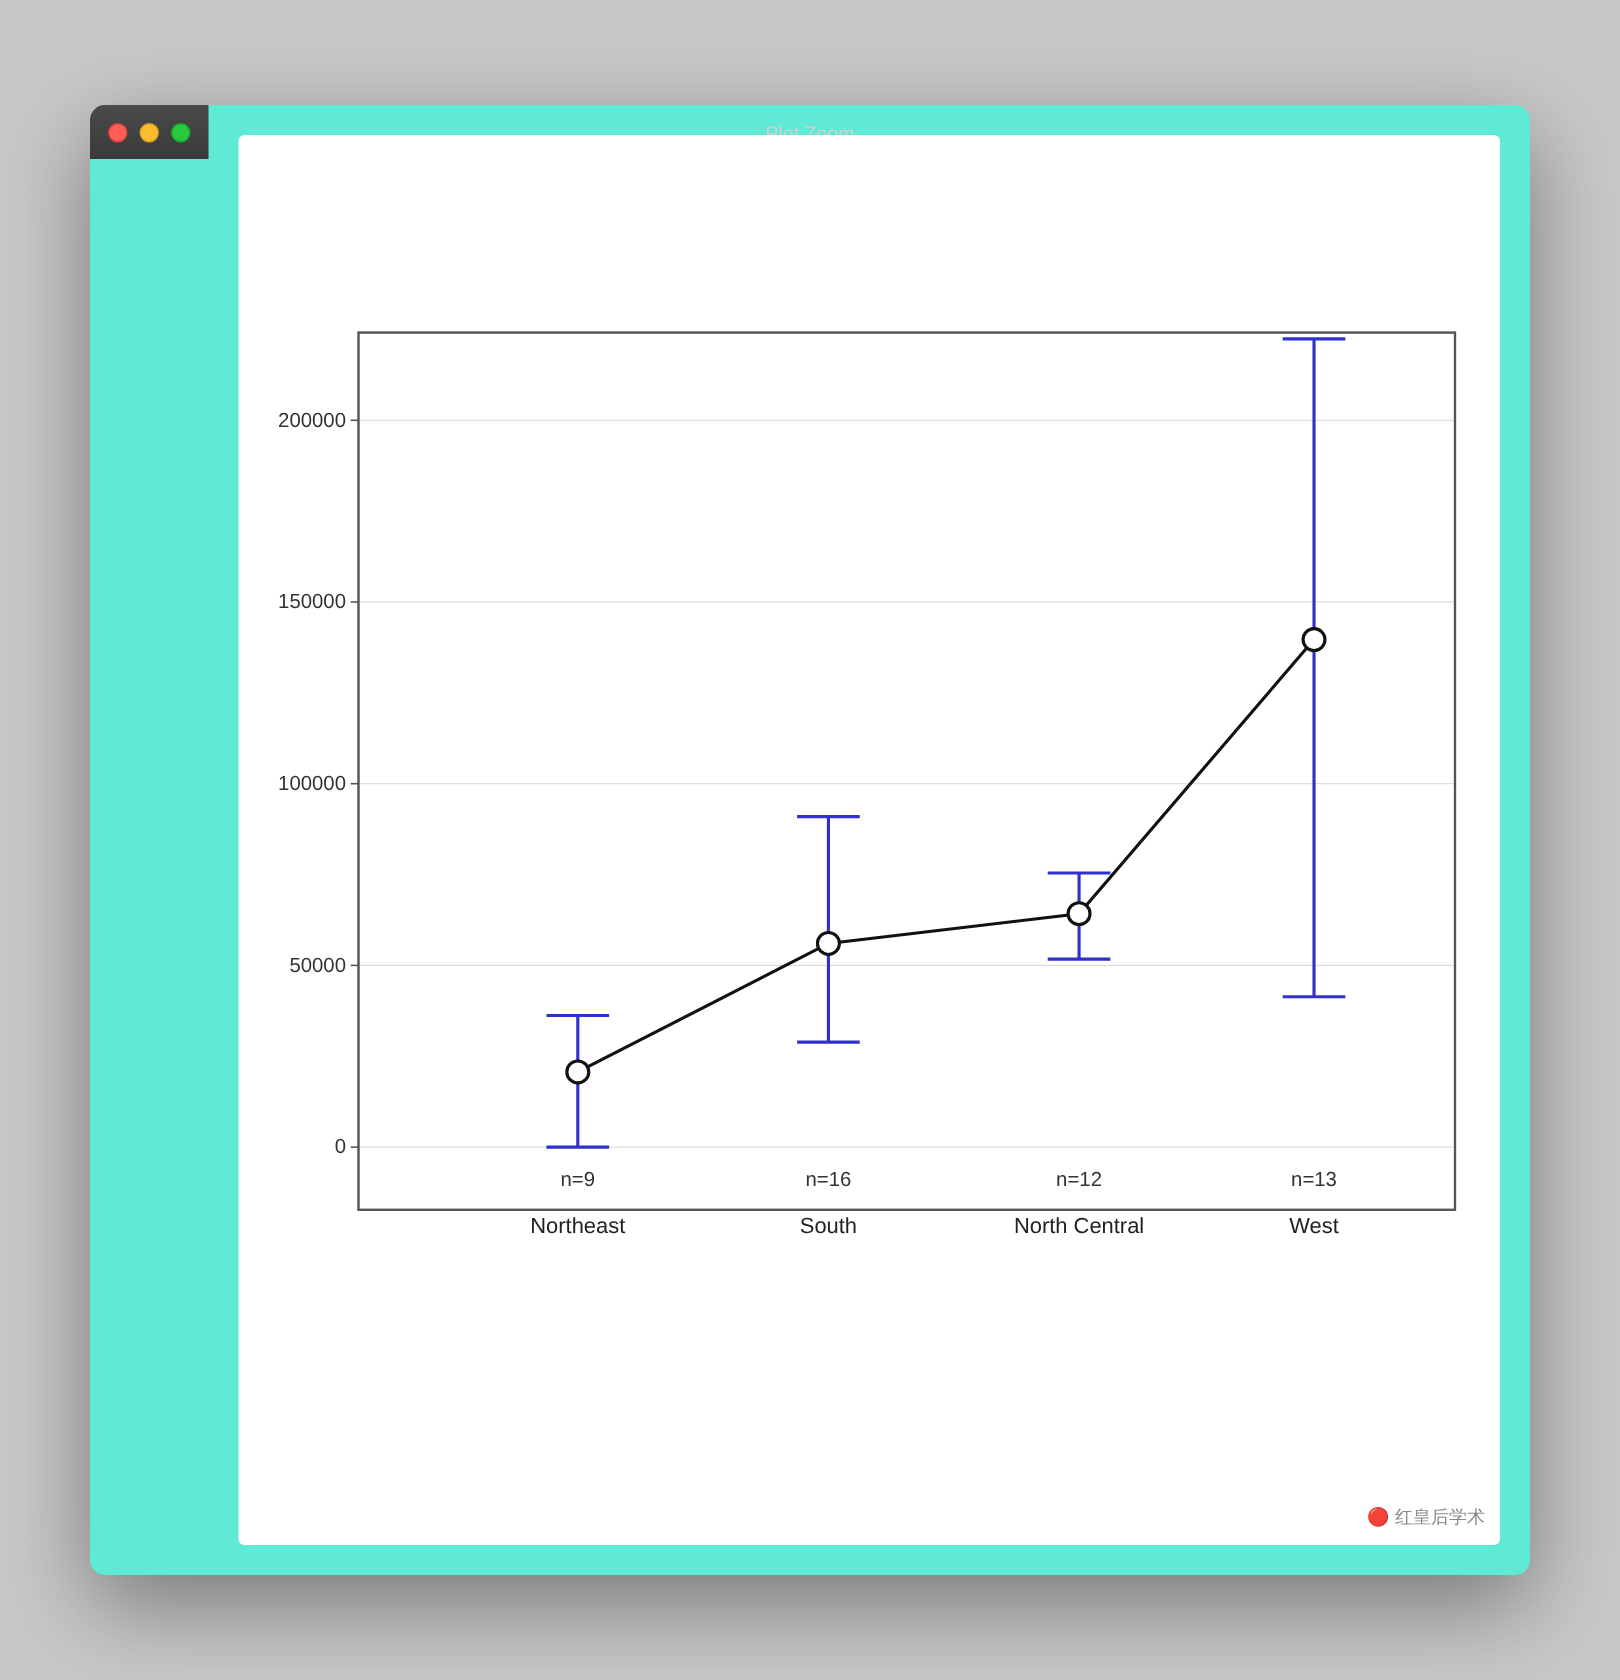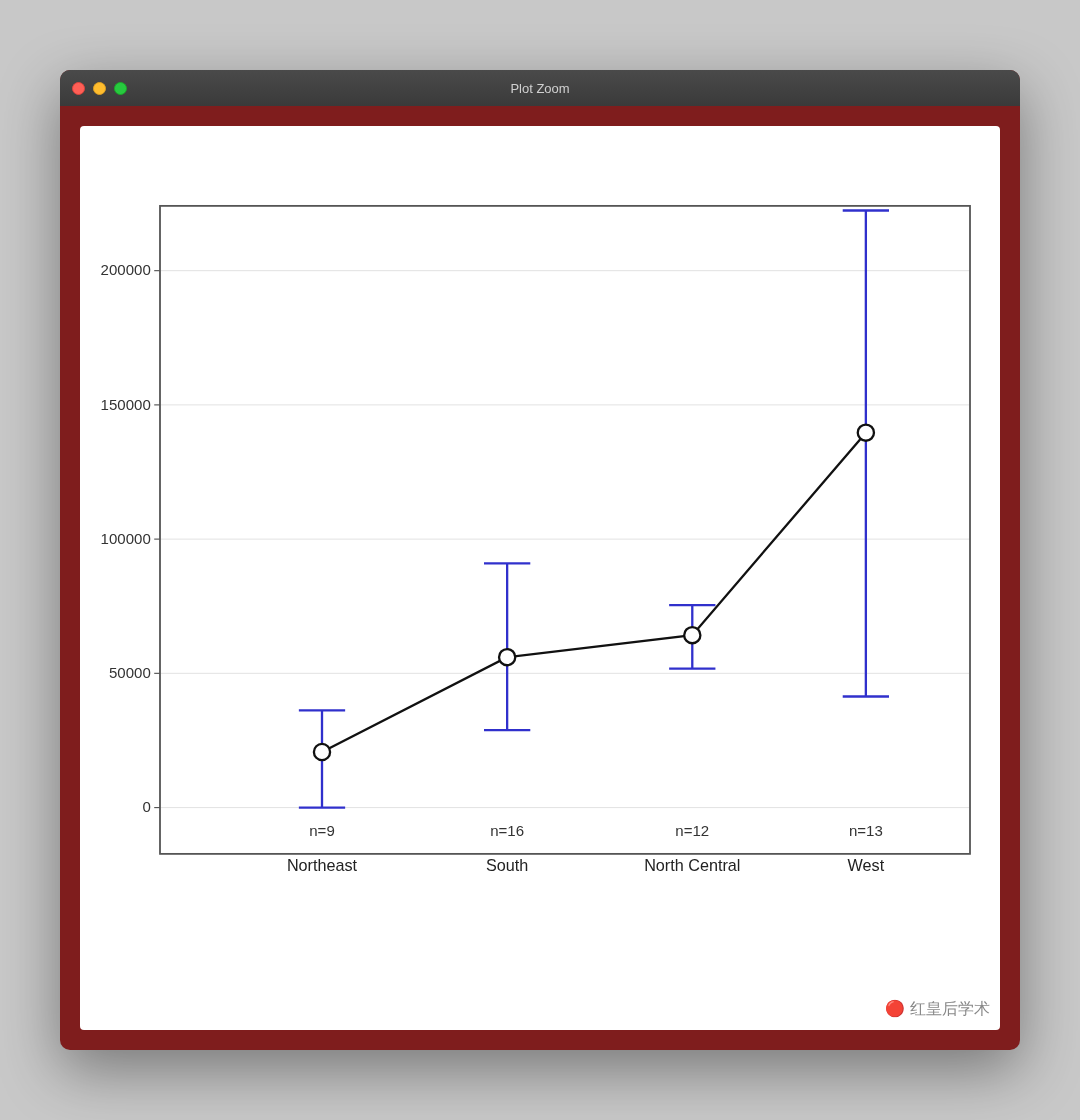--- a/index.html
+++ b/index.html
@@ -10,26 +10,26 @@
       background: #c8c8c8;
       display: flex;
       align-items: center;
       justify-content: center;
       font-family: -apple-system, 'Helvetica Neue', Arial, sans-serif;
     }
 
     .window {
       width: 960px;
       height: 980px;
-      background: #7f1d1d;
+      background: #5eead4;
       border-radius: 10px;
       box-shadow: 0 20px 60px rgba(0,0,0,0.4);
       overflow: hidden;
       display: flex;
-      flex-direction: column;
+      flex-direction: row;
     }
 
     .titlebar {
       background: linear-gradient(to bottom, #4a4a4a, #3a3a3a);
       height: 36px;
       display: flex;
       align-items: center;
       padding: 0 12px;
       flex-shrink: 0;
     }
@@ -80,21 +80,21 @@
     svg.chart-svg {
       width: 100%;
       height: 100%;
       overflow: visible;
     }
 
     .watermark {
       position: absolute;
       bottom: 10px;
       right: 10px;
-      font-size: 16px;
+      font-size: 12px;
       color: #888;
     }
   </style>
 </head>
 <body>
 
 <div class="window">
   <div class="titlebar">
     <div class="traffic-lights">
       <div class="traffic-light tl-close"></div>

